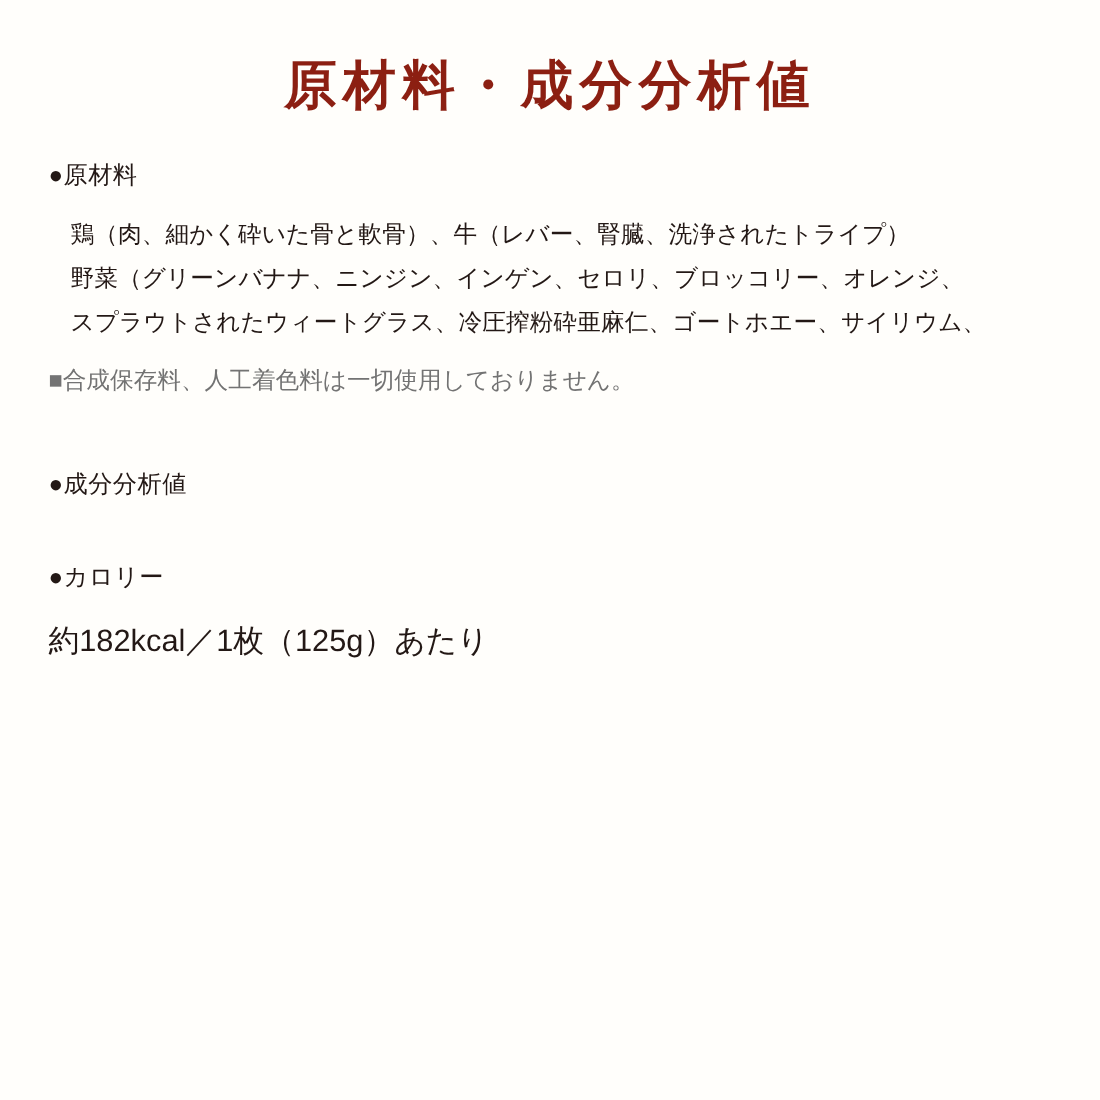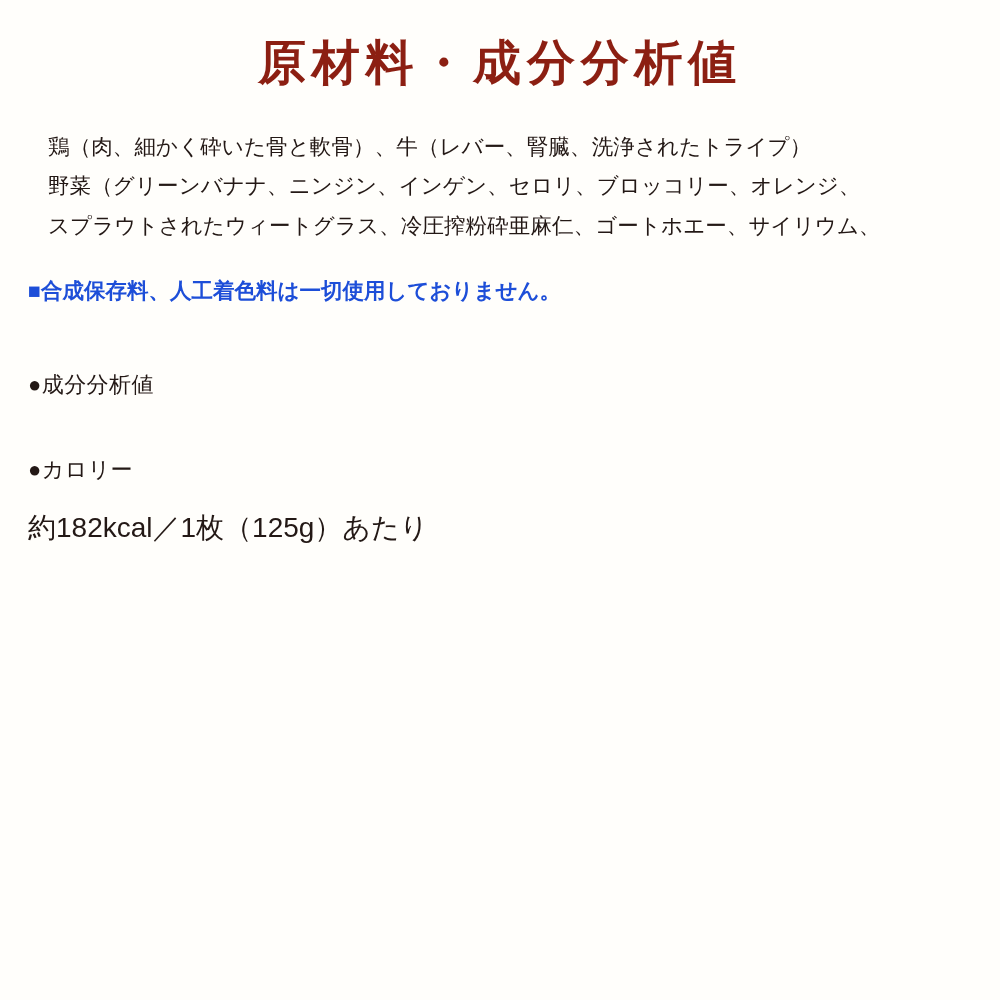--- a/index.html
+++ b/index.html
@@ -12,21 +12,21 @@
     background: #fffefb;
     font-family: "Liberation Sans", "DejaVu Sans", sans-serif;
     color: #231815;
     overflow: hidden;
   }
   .page {
     position: relative;
     width: 1000px;
     height: 784px;
     box-sizing: border-box;
-    padding: 0;
+    padding: 16px;
   }
   .page-title {
     text-align: center;
     color: #8c1f12;
     font-size: 48px;
     font-weight: bold;
     letter-spacing: 0.12em;
     margin: 0;
     padding: 34px 0 0 0;
     line-height: 1.2;
@@ -47,25 +47,24 @@
     line-height: 1.85;
     color: #231815;
     letter-spacing: 0.005em;
     margin: 0;
   }
   .body-block .line {
     white-space: nowrap;
     margin-left: 20px;
   }
   .notes {
-    margin-top: 28px;
+    margin-top: 16px;
     font-size: 21.5px;
     line-height: 1.55;
-    color: #1d4ed8;
-    font-weight: bold;
+    color: #737373;
   }
   .notes .line {
     white-space: nowrap;
   }
   .gap-lg { height: 62px; }
   .gap-md { height: 34px; }
   .calorie-line {
     font-size: 28px;
     line-height: 1.6;
     color: #231815;
@@ -74,20 +73,21 @@
 </head>
 <body>
 
 <div class="page">
 
   <h1 class="page-title" style="color: rgb(140, 31, 18);">原材料・成分分析値</h1>
 
   <div class="content">
 
     <div>
+      <div class="section-heading">●原材料</div>
       <div class="body-block">
         <div class="line">鶏（肉、細かく砕いた骨と軟骨）、牛（レバー、腎臓、洗浄されたトライプ）</div>
         <div class="line">野菜（グリーンバナナ、ニンジン、インゲン、セロリ、ブロッコリー、オレンジ、</div>
         <div class="line">スプラウトされたウィートグラス、冷圧搾粉砕亜麻仁、ゴートホエー、サイリウム、</div>
       </div>
       <div class="notes">
         <div class="line">■合成保存料、人工着色料は一切使用しておりません。</div>
       </div>
     </div>
 

